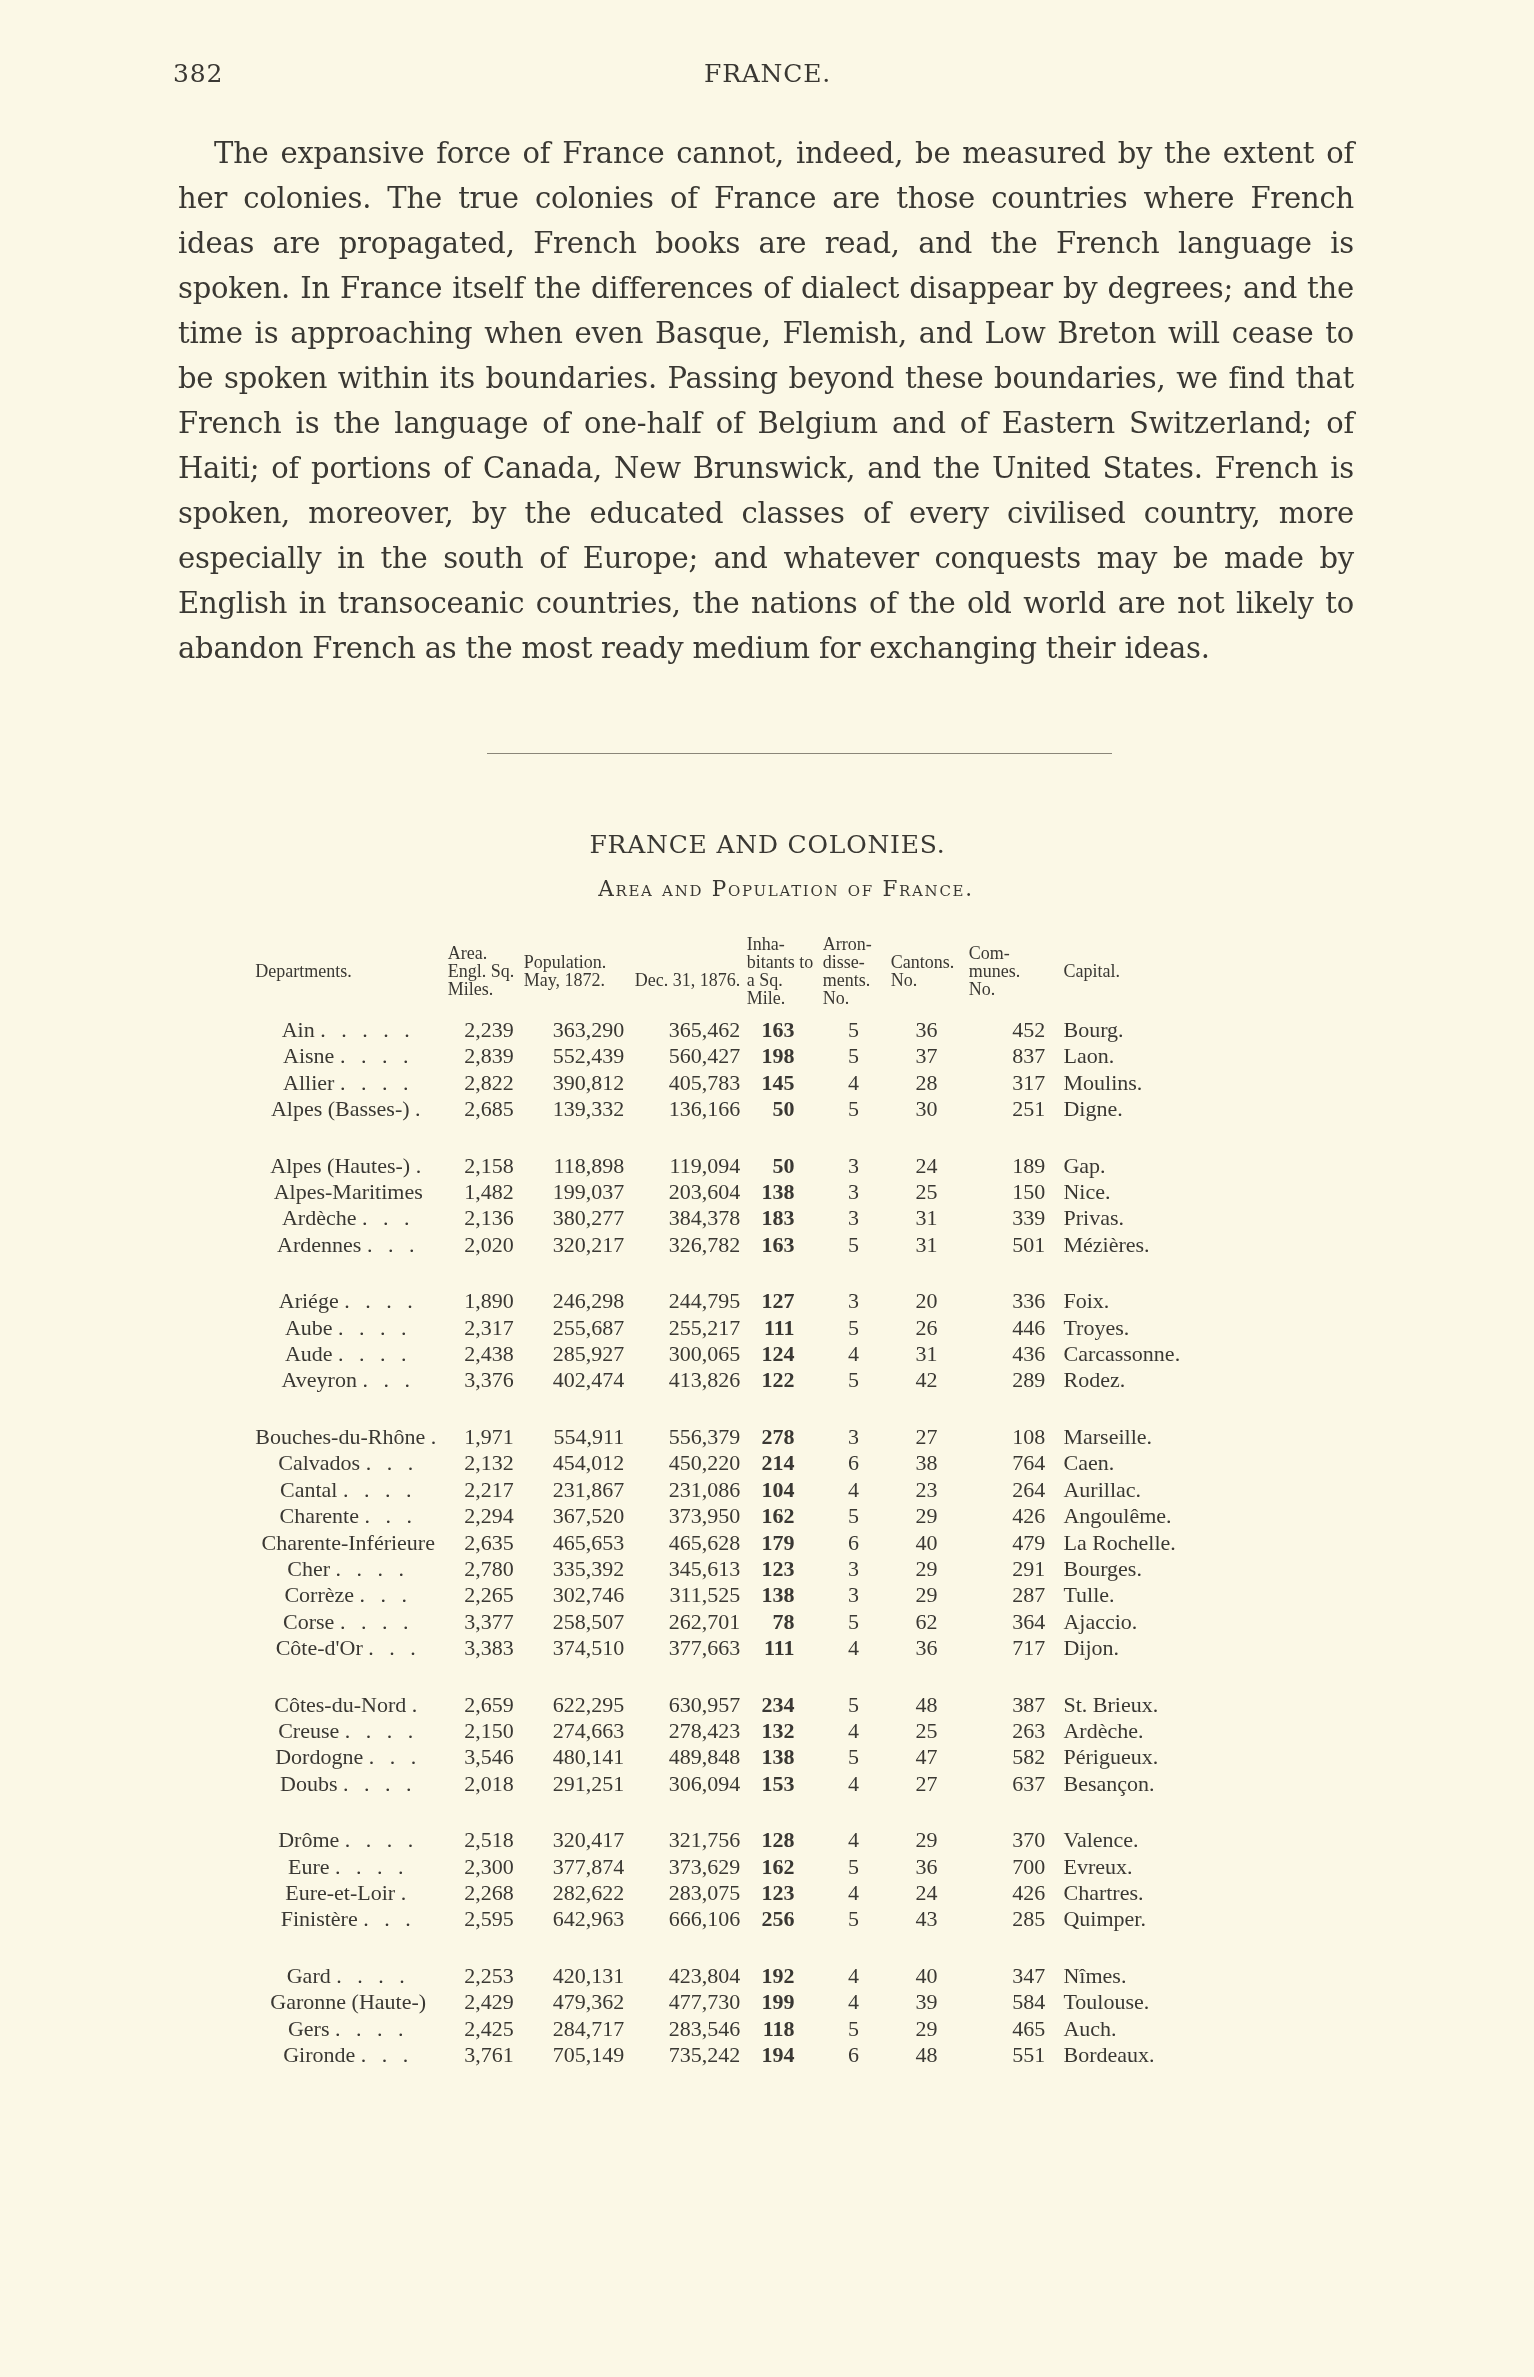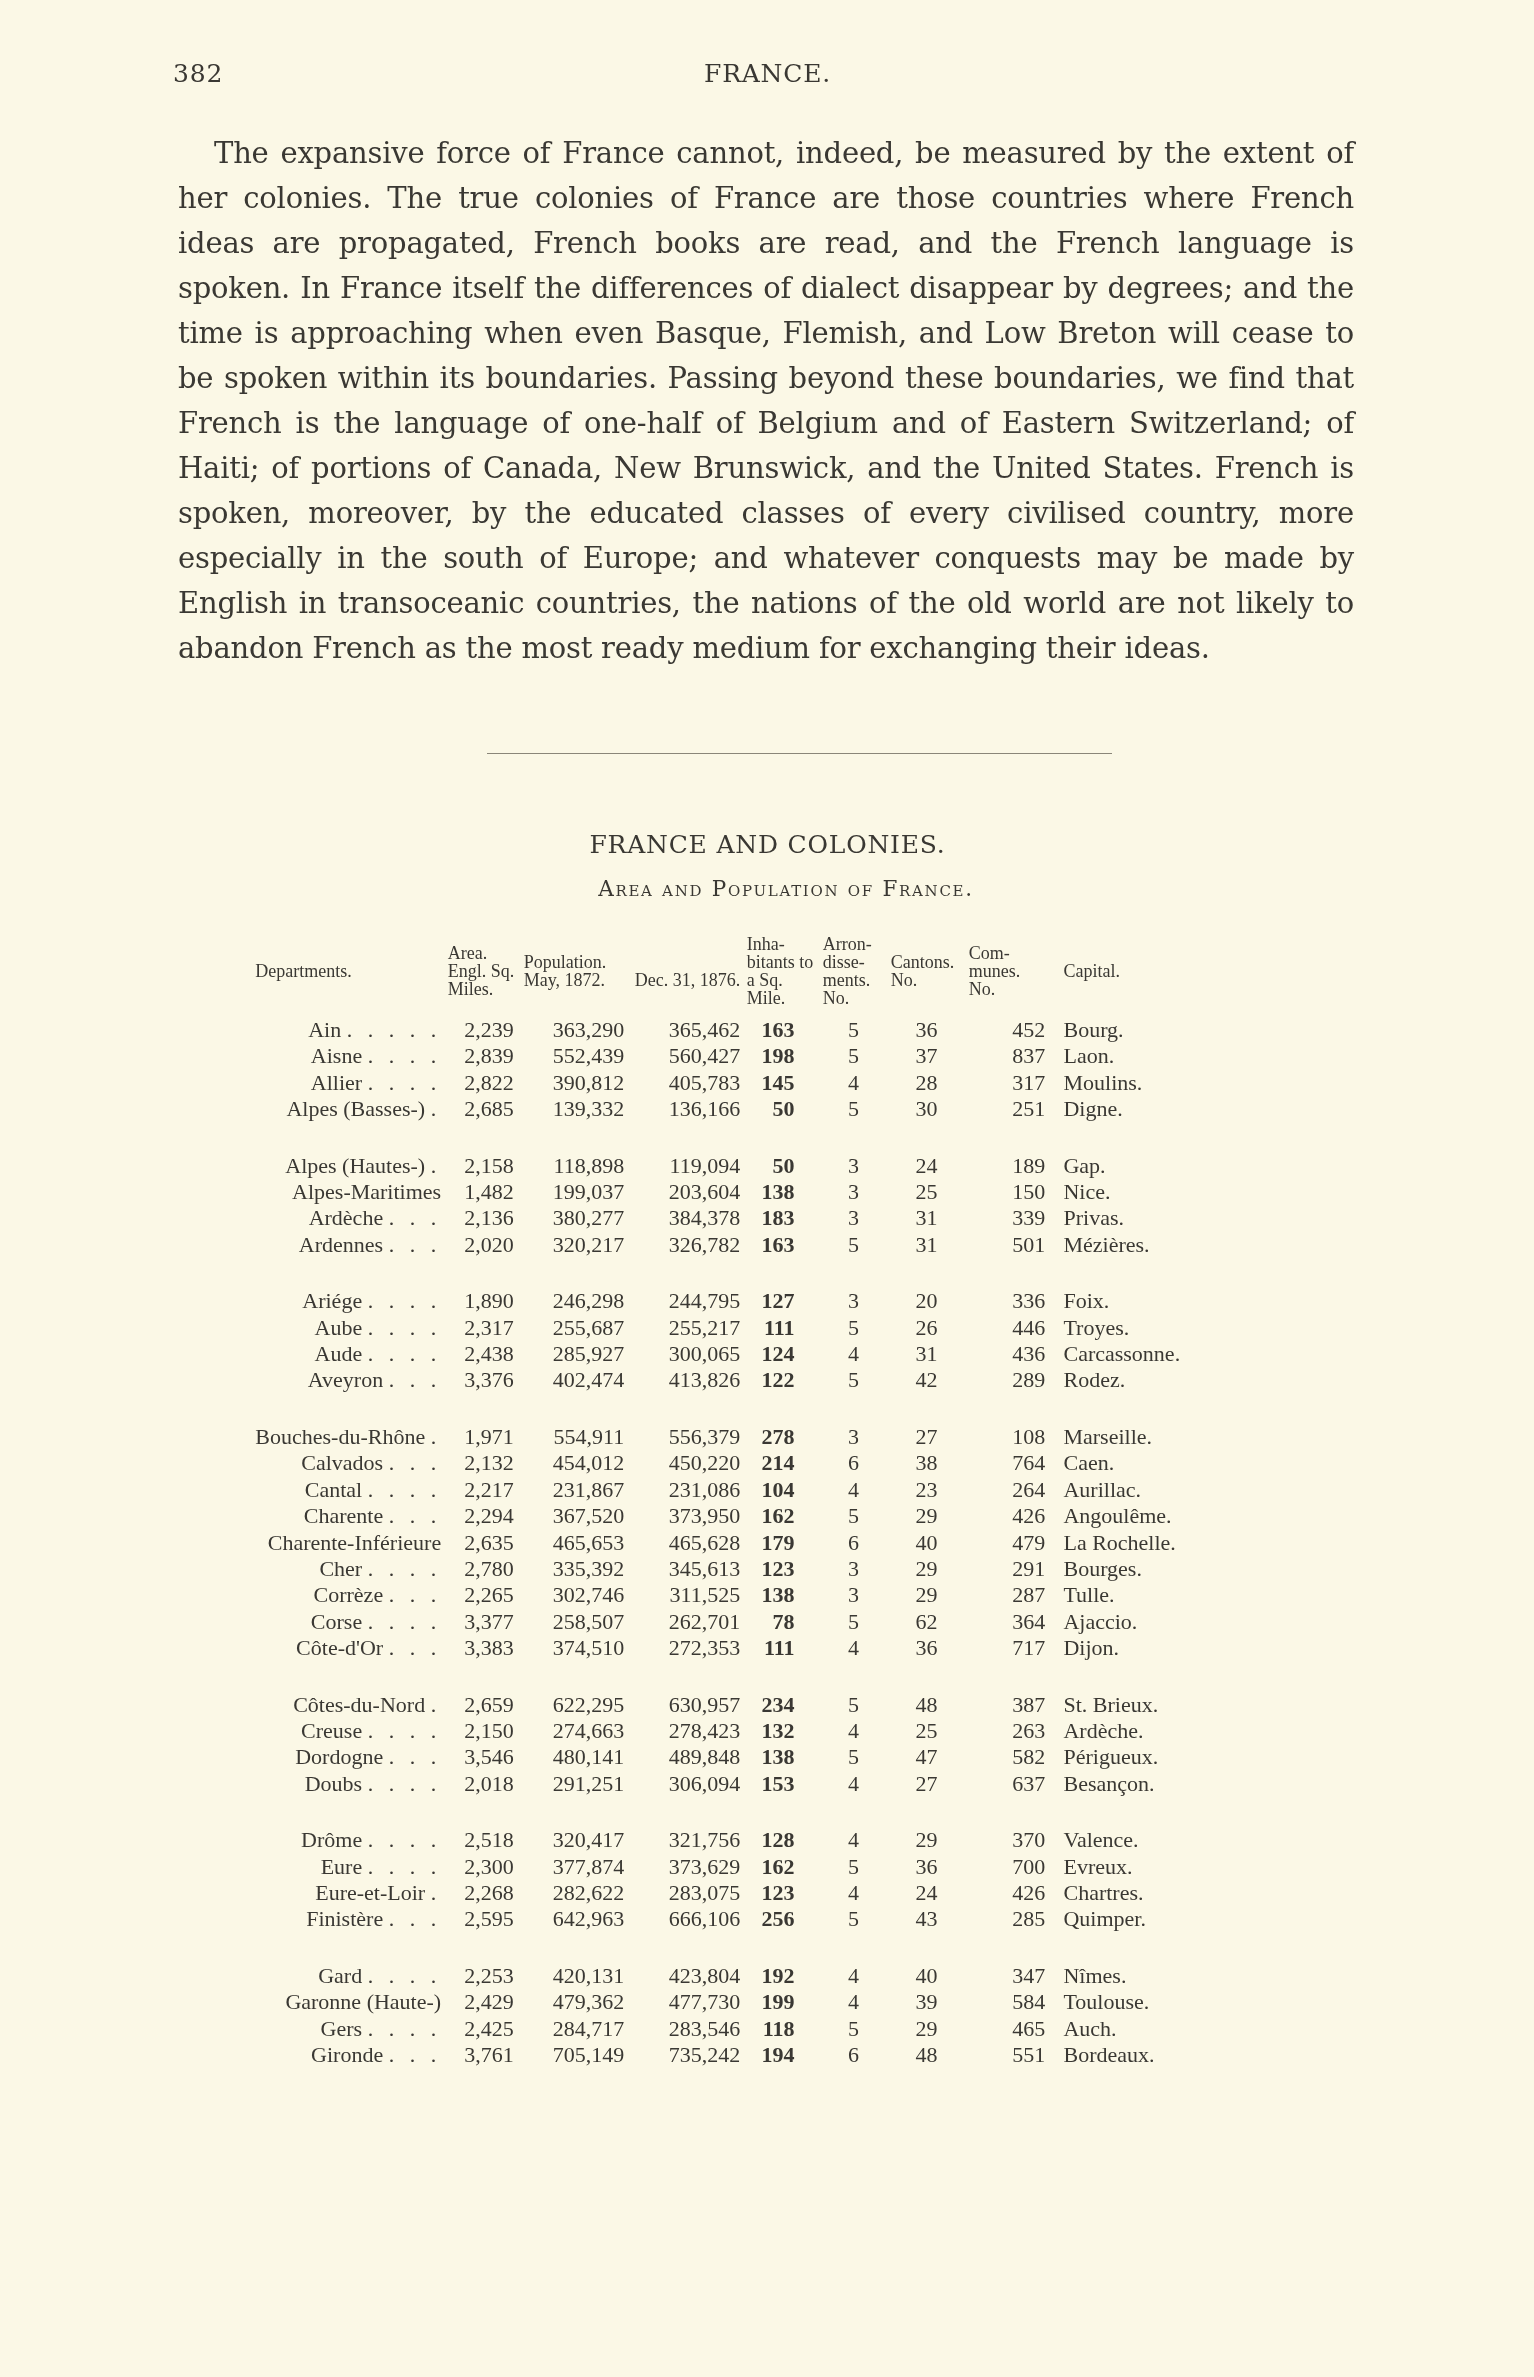--- a/index.html
+++ b/index.html
@@ -34,21 +34,21 @@
     position: absolute; top: 876px; left: 0; right: 0; text-align: center;
     font-size: 21.5px; font-variant: small-caps; letter-spacing: 1.7px; padding-left: 37px;
   }
   .table-wrap { position: absolute; top: 924px; left: 252px; width: 1140px; }
   table { border-collapse: collapse; font-family: "Liberation Serif", "DejaVu Serif", serif; }
   th {
     font-weight: normal; font-size: 18px; line-height: 18px;
     vertical-align: middle; text-align: left; padding: 0 3.3px;
   }
   td { font-size: 22px; line-height: 26.4px; padding: 0 3.3px; white-space: nowrap; }
-  td.dept { text-align: right; width: 173px; }
+  td.dept { text-align: center; width: 173px; }
   td.num { text-align: right; }
   td.cap { text-align: left; padding-left: 15px; }
   tr.gap td { height: 30px; }
   .dots { letter-spacing: 5px; }
   col.c-dept { width: 178px; }
   col.c-area { width: 76px; }
   col.c-pop1 { width: 107px; }
   col.c-pop2 { width: 116px; }
   col.c-inh { width: 76px; }
   col.c-arr { width: 68px; }
@@ -334,21 +334,21 @@
           <td class="num c-inh">78</td>
           <td class="c-arr">5</td>
           <td class="c-can">62</td>
           <td class="c-com">364</td>
           <td class="cap">Ajaccio.</td>
         </tr>
         <tr>
           <td class="dept"><span>Côte-d'Or</span> <span class="dots">. . .</span></td>
           <td class="num c-area">3,383</td>
           <td class="num">374,510</td>
-          <td class="num">272,353</td>
+          <td class="num">377,663</td>
           <td class="num c-inh">111</td>
           <td class="c-arr">4</td>
           <td class="c-can">36</td>
           <td class="c-com">717</td>
           <td class="cap">Dijon.</td>
         </tr>
         <tr class="gap">
           <td colspan="9"></td>
         </tr>
         <tr>

